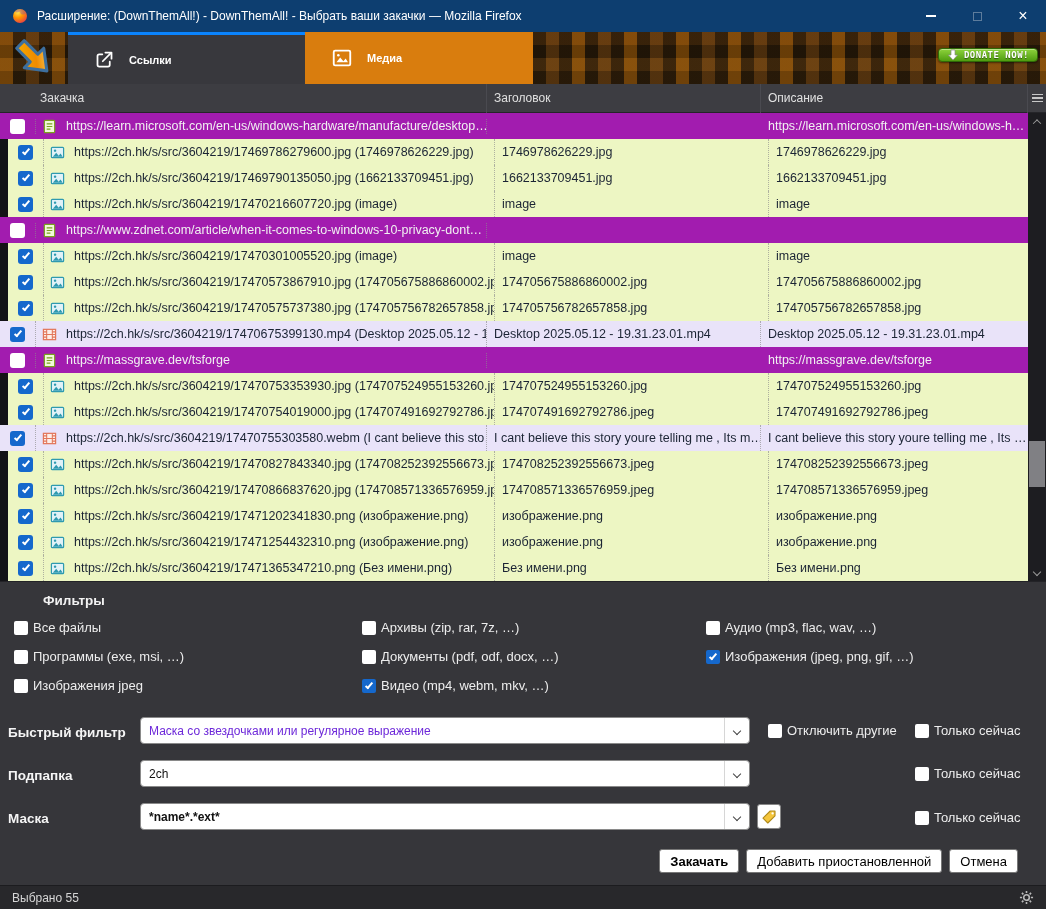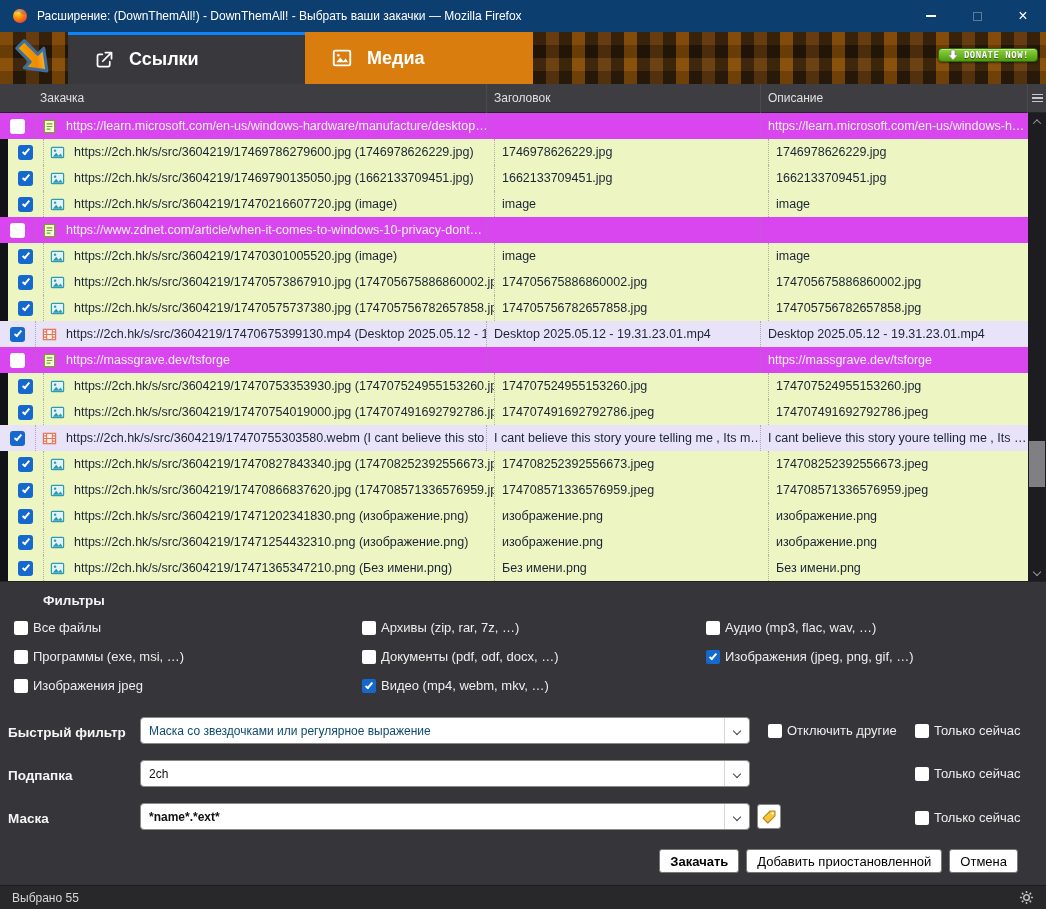--- a/index.html
+++ b/index.html
@@ -18,21 +18,21 @@
   .close-glyph { color:#fff; font-size:16px; line-height:16px; }
 
   
   .tabbar { position:relative; height:52px; display:flex; align-items:stretch;
     background-color:#4a3010;
     background-image:
       repeating-linear-gradient(90deg, rgba(255,140,0,.28) 0 13px, rgba(0,0,0,.32) 13px 26px, rgba(160,90,20,.25) 26px 39px, rgba(20,12,4,.45) 39px 52px),
       repeating-linear-gradient(0deg, rgba(0,0,0,.25) 0 13px, rgba(255,150,30,.10) 13px 26px, rgba(0,0,0,.38) 26px 39px, rgba(120,60,10,.2) 39px 52px);
   }
   .logo { width:68px; display:flex; align-items:center; justify-content:center; }
-  .tab { display:flex; align-items:center; gap:14px; padding:0 26px; color:#fff; font-size:18px; font-weight:bold; cursor:pointer; }
+  .tab { display:flex; align-items:center; gap:14px; padding:0 26px; color:#fff; font-size:11px; font-weight:bold; cursor:pointer; }
   .tab-links { width:237px; background:#38383d; border-top:3px solid #0a84ff; }
   .tab-media { width:228px; background:#d97d0e; }
   .tab-icon { display:flex; align-items:center; }
   .donate { position:absolute; right:8px; top:16px; height:14px; display:flex; align-items:center; gap:5px; padding:0 8px;
     background:linear-gradient(#8ed33c,#4f9d10); border:1px solid #2f6a06; border-radius:4px;
     box-shadow:0 1px 2px rgba(0,0,0,.5), inset 0 1px 0 rgba(255,255,255,.4); cursor:pointer; }
   .donate span { color:#fff; font-family:"DejaVu Sans Mono",monospace; font-weight:bold; font-size:9px; letter-spacing:.5px; text-shadow:0 1px 1px rgba(0,0,0,.5); }
 
   
   .table { position:relative; height:497px; background:#131317; }
@@ -41,21 +41,21 @@
   .th1 { width:487px; padding-left:40px; }
   .th2 { width:274px; padding-left:7px; }
   .th3 { flex:1; padding-left:7px; }
   .th-menu { width:18px; height:29px; display:flex; flex-direction:column; align-items:center; justify-content:center; gap:2px; cursor:pointer; }
   .th-menu i { display:block; width:11px; height:1.5px; background:#c8c8c8; }
 
   .tbody { position:absolute; top:29px; left:0; width:1028px; height:468px; overflow:hidden; }
   .row { display:flex; height:26px; font-size:12.5px; color:#1b2434; }
   .row.v-green { background:#edf6c3;margin-left:8px; }
   .row.v-lavender { background:#e9e3f9; }
-  .row.v-dark { background:#d946ef; color:#f1f1f1; }
+  .row.v-dark { background:#a21caf; color:#f1f1f1;align-items:center; }
   .cell { border-right:1px dotted rgba(140,140,140,.65); }
   .cell-check { flex:0 0 36px; display:flex; align-items:center; justify-content:center; }
   .cell-main { flex:0 0 451px; display:flex; align-items:center; gap:9px; padding-left:6px; overflow:hidden; white-space:nowrap; }
   .cell-title { flex:0 0 274px; line-height:26px; padding-left:7px; overflow:hidden; white-space:nowrap; }
   .cell-desc { flex:1; line-height:26px; padding-left:7px; overflow:hidden; white-space:nowrap; border-right:none; }
   .ficon { display:flex; align-items:center; flex:0 0 auto; }
   .urltext { overflow:hidden; white-space:nowrap; }
 
   
   .cb { width:15px; height:15px; border-radius:3px; background:#fff; display:inline-flex; align-items:center; justify-content:center; flex:0 0 auto; cursor:pointer; }
@@ -78,21 +78,21 @@
   .filters-title { position:absolute; left:8px; top:11px; font-size:13.5px; font-weight:bold; color:#f2f2f2;margin-left:35px; }
   .filter-cols { position:absolute; left:0; top:38px; width:100%; }
   .fcol { position:absolute; top:0; display:flex; flex-direction:column; gap:14px; }
   .fcol:nth-child(1){ left:14px; } .fcol:nth-child(2){ left:362px; } .fcol:nth-child(3){ left:706px; }
   .fcheck { display:flex; align-items:center; gap:5px; font-size:13px; cursor:pointer; }
   .flabel { white-space:nowrap; }
 
   .flabel-bold { position:absolute; left:8px; font-size:13.5px; font-weight:bold; color:#f5f5f5; }
   .combo { position:absolute; left:140px; width:610px; height:27px; background:#fff; border:1px solid #8a8a8a; border-radius:4px; display:flex; align-items:center; overflow:hidden; cursor:pointer; }
   .combo-text { flex:1; padding-left:8px; font-size:12px; color:#111; white-space:nowrap; overflow:hidden; }
-  .combo-text.placeholder { color:#0c4a6e; }
+  .combo-text.placeholder { color:#6d28d9; }
   .combo-arrow { width:25px; height:100%; border-left:1px solid #d6d6d6; display:flex; align-items:center; justify-content:center; }
   .combo-arrow .chev { border-color:#444; }
 
   .inline-check { position:absolute; display:flex; align-items:center; gap:5px; font-size:13px; cursor:pointer; white-space:nowrap; }
 
   .tagbtn { position:absolute; left:757px; width:24px; height:25px; background:#fff; border:1px solid #888; border-radius:3px; display:flex; align-items:center; justify-content:center; cursor:pointer; }
 
   .actions { position:absolute; right:28px; top:267px; display:flex; gap:7px; }
   .btn { height:24px; padding:0 10px; background:#fff; border:1px solid #777; border-radius:3px; font-size:13px; color:#000; display:flex; align-items:center; cursor:pointer; font-family:inherit; }
   .btn.primary { font-weight:bold; }

